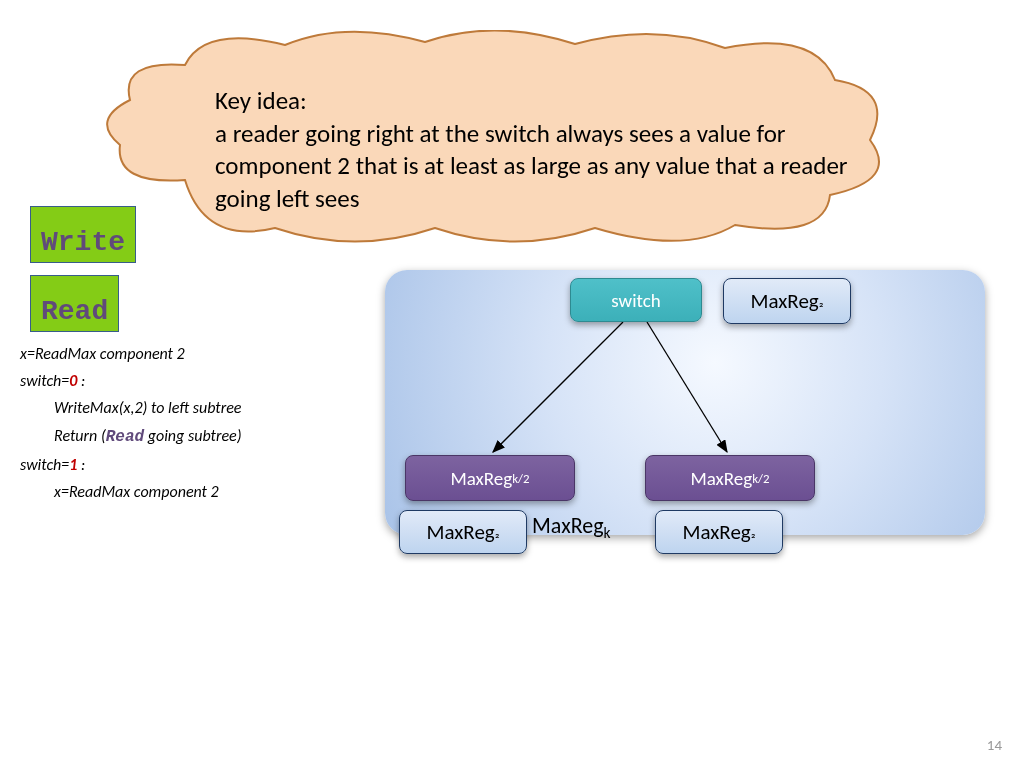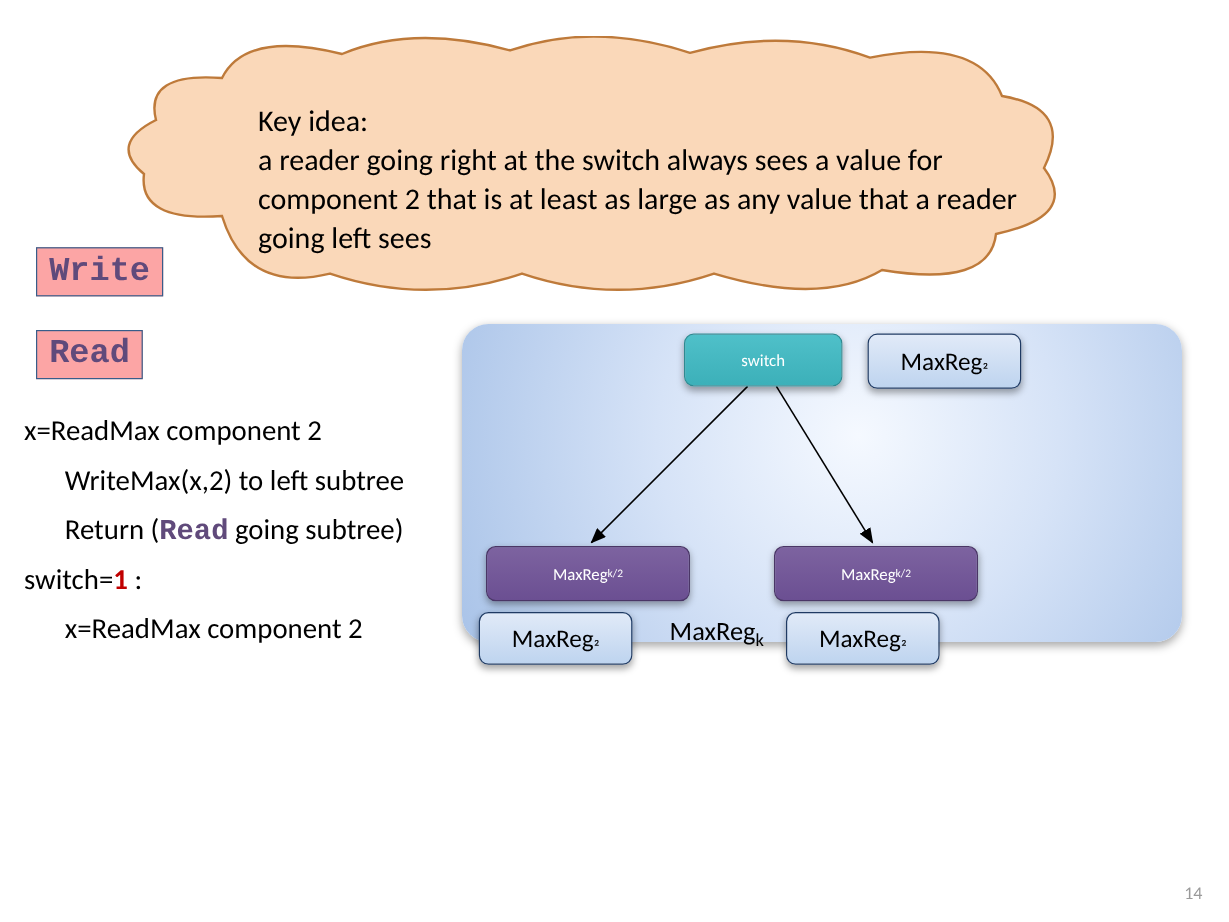--- a/index.html
+++ b/index.html
@@ -2,43 +2,43 @@
 <html><head>
 <meta charset="utf-8">
 <style>
   * { margin:0; padding:0; box-sizing:border-box; }
   body { width:1024px; height:768px; font-family:"Calibri","Segoe UI",sans-serif; position:relative; background:#fff; overflow:hidden; }
   .slide { position:absolute; inset:0; }
   .cloud { position:absolute; left:95px; top:30px; width:800px; height:215px; }
   .cloud svg { position:absolute; inset:0; }
   .cloud-text { position:absolute; left:120px; top:55px; width:670px; font-size:25px; line-height:1.3; color:#000; }
   .cloud-text b { font-weight:normal; }
-  .box-label { position:absolute; border:1px solid #385d8a; font-family:"Courier New",monospace; font-weight:bold; font-size:28px; color:#604a7b; padding:4px 10px 4px 10px; background:#fca5a5; }
+  .box-label { position:absolute; border:1px solid #385d8a; font-family:"Courier New",monospace; font-weight:bold; font-size:28px; color:#604a7b; padding:20px 10px 4px 10px; background:#84cc16; }
   .write-box { left:30px; top:206px; }
   .read-box  { left:30px; top:275px; }
-  .pseudo { position:absolute; left:20px; top:340px; font-size:24px; color:#000; line-height:1.7; }
+  .pseudo { position:absolute; left:20px; top:340px; font-size:16px; color:#000; line-height:1.7;font-style:italic; }
   .pseudo .ind { margin-left:34px; }
   .pseudo .read-kw { font-family:"Courier New",monospace; font-weight:bold; color:#604a7b; }
   .pseudo .zero { color:#c00000; font-weight:bold; }
   .pseudo .one  { color:#c00000; font-weight:bold; }
   .diagram { position:absolute; left:375px; top:260px; width:620px; height:310px; }
   .backdrop { position:absolute; left:10px; top:10px; width:600px; height:265px; border-radius:22px;
     background:radial-gradient(circle at 55% 35%, #f5f9ff 0%, #d6e3f7 45%, #a9c3e8 100%);
     box-shadow:0 3px 8px rgba(0,0,0,.35); }
-  .node { position:absolute; border-radius:8px; box-shadow:0 3px 6px rgba(0,0,0,0.35); text-align:center; color:#fff; font-size:14px; display:flex; align-items:center; justify-content:center; }
+  .node { position:absolute; border-radius:8px; box-shadow:0 3px 6px rgba(0,0,0,0.35); text-align:center; color:#fff; font-size:19px; display:flex; align-items:center; justify-content:center; }
   .node sub { font-size:0.68em; vertical-align:sub; }
   .switch-node { left:195px; top:18px; width:132px; height:44px; background:linear-gradient(180deg,#4fc0c9,#3cb0b9); border:1px solid #2e8a91; }
   .maxreg-small { background:linear-gradient(180deg,#e1eaf8,#bed4ef); border:1.5px solid #1f3a63; color:#000; font-size:21px; }
   .maxreg-top { left:348px; top:18px; width:128px; height:46px; }
   .purple-node { background:linear-gradient(180deg,#7d63a0,#6b4f92); border:1px solid #4a3666; width:170px; height:46px; }
   .purple-l { left:30px; top:195px; }
   .purple-r { left:270px; top:195px; }
   .maxreg-bl { left:24px; top:250px; width:128px; height:44px; }
   .maxreg-br { left:280px; top:250px; width:128px; height:44px; }
-  .maxreg-label { position:absolute; left:183px; top:252px; font-size:22px; color:#000; }
+  .maxreg-label { position:absolute; left:157px; top:252px; font-size:22px; color:#000; }
   .maxreg-label sub { font-size:0.7em; }
   .arrows { position:absolute; left:0; top:0; width:620px; height:310px; pointer-events:none; }
   .pageno { position:absolute; right:22px; bottom:14px; color:#9a9a9a; font-size:15px;text-align:right; }
 </style>
 </head>
 <body>
 
 <div class="slide">
 
   <div class="cloud">
@@ -49,20 +49,21 @@
       <b><span>Key idea</span>:</b><br>
       <span>a reader going right at the switch always sees a value for component 2 that is at least as large as any value that a reader going left sees</span>
     </div>
   </div>
 
   <div class="box-label write-box">Write</div>
   <div class="box-label read-box">Read</div>
 
   <div class="pseudo">
     <div>x=ReadMax component 2</div>
+    <div><span>switch=</span><span class="zero">0</span><span> :</span></div>
     <div class="ind">WriteMax(x,2) to left subtree</div>
     <div class="ind"><span>Return (</span><span class="read-kw">Read</span><span>  going subtree)</span></div>
     <div><span>switch=</span><span class="one">1</span><span> :</span></div>
     <div class="ind">x=ReadMax component 2</div>
   </div>
 
   <div class="diagram">
     <div class="backdrop"></div>
 
     <svg class="arrows">

